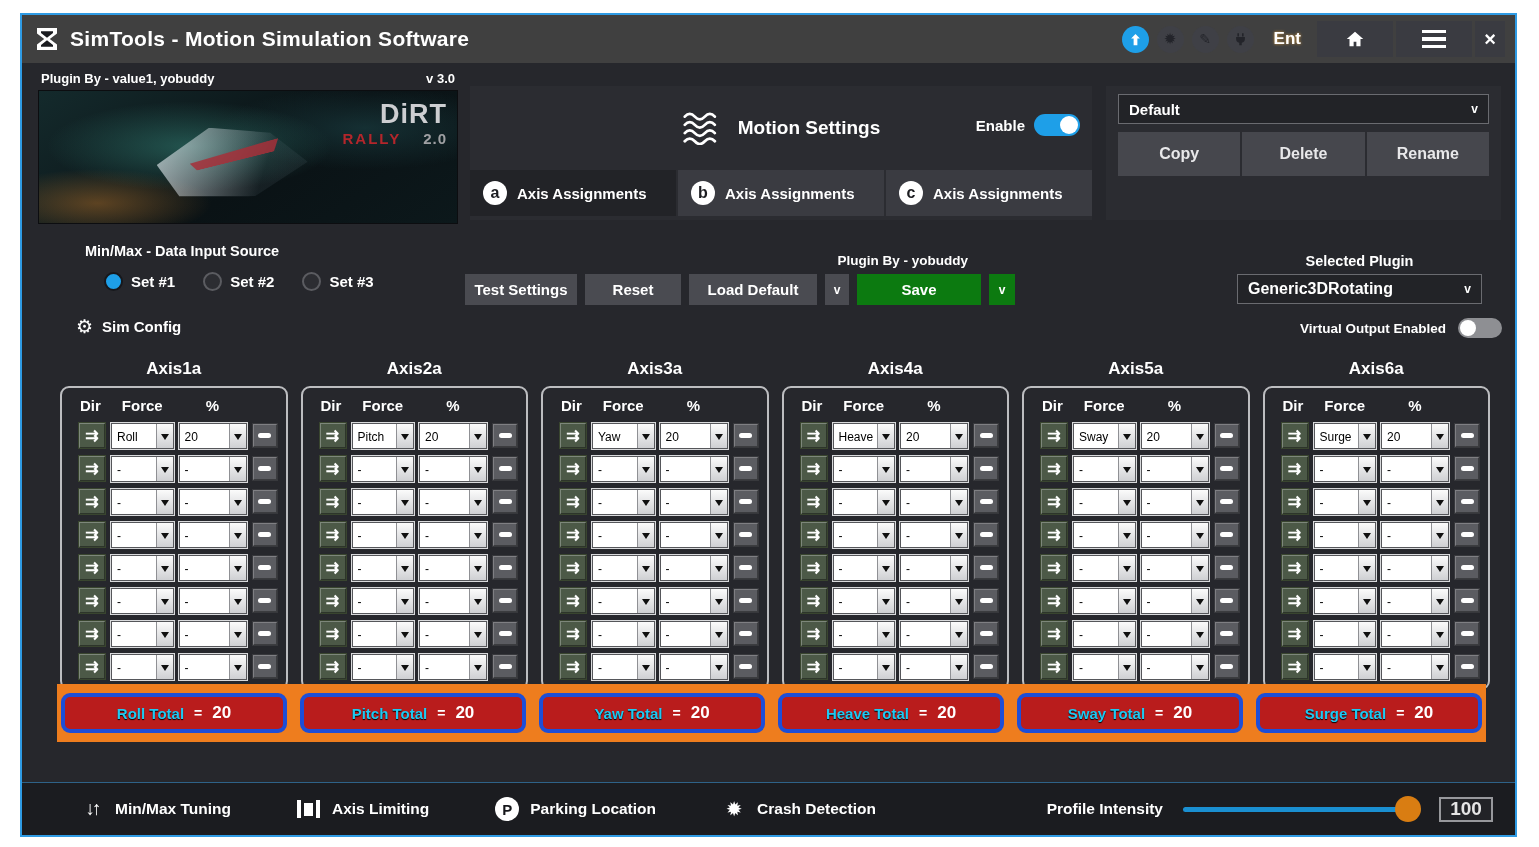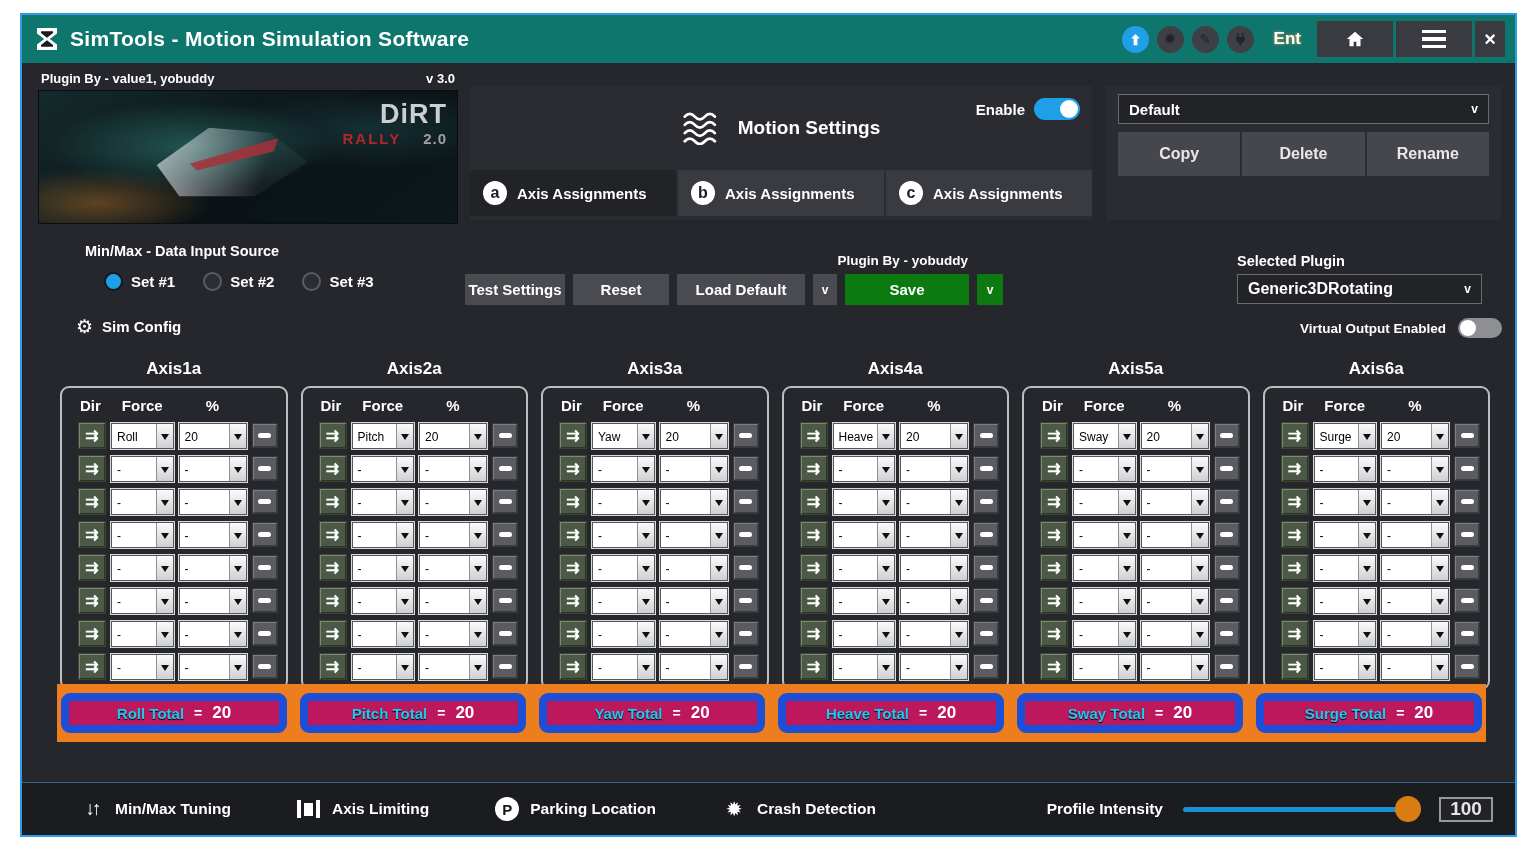--- a/index.html
+++ b/index.html
@@ -6,21 +6,21 @@
   body {
     width:1539px; height:847px; background:#ffffff; position:relative; overflow:hidden;
     font-family:"Liberation Sans", sans-serif;
   }
   .window {
     position:absolute; left:20px; top:13px; width:1497px; height:824px;
     background:#26272c; border:2px solid #2f9be4;
   }
   
   .titlebar {
-    height:48px; background:#0f766e; display:flex; align-items:center; padding:0 10px 0 12px;
+    height:48px; background:#404040; display:flex; align-items:center; padding:0 10px 0 12px;
   }
   .logo { display:flex; align-items:center; }
   .app-title { color:#fff; font-size:21px; font-weight:bold; margin-left:10px; letter-spacing:.3px; }
   .tb-right { margin-left:auto; display:flex; align-items:center; }
   .circles { display:flex; gap:8px; align-items:center; }
   .circ { width:27px; height:27px; border-radius:50%; background:#3f4046; color:#23242a;
           display:flex; align-items:center; justify-content:center; font-size:15px; }
   .circ.active { background:#1e9fe8; color:#fff; }
   .ent { color:#fff; font-weight:bold; font-size:17px; margin:0 16px 0 20px; text-shadow:0 0 3px #d89a3a; }
   .tb-btns { display:flex; gap:3px; }
@@ -47,21 +47,21 @@
   .car-stripe { position:absolute; left:150px; top:58px; width:92px; height:12px; background:#a6303a;
     transform:rotate(-14deg); clip-path:polygon(0 30%,100% 0,92% 100%,6% 100%); opacity:.85; }
   .dirt-logo { position:absolute; right:10px; top:10px; text-align:right; line-height:1; }
   .dirt-title { color:#cdced1; font-size:27px; font-weight:bold; letter-spacing:1px; }
   .dirt-sub { margin-top:3px; font-size:15px; font-weight:bold; letter-spacing:2px; }
   .dirt-sub .r { color:#b3262b; }
   .dirt-sub .v { color:#9fa0a3; margin-left:22px; letter-spacing:1px; }
   .motion-panel { position:absolute; left:448px; top:71px; width:622px; height:134px; background:#2b2c31; }
   .motion-top { position:relative; height:84px; display:flex; align-items:center; justify-content:center; gap:14px; }
   .motion-title { color:#fff; font-size:19px; font-weight:bold; }
-  .enable-group { position:absolute; right:12px; top:12px; display:flex; align-items:center; gap:9px; }
+  .enable-group { position:absolute; right:12px; top:28px; display:flex; align-items:center; gap:9px; }
   .enable-label { color:#fff; font-weight:bold; font-size:15px; }
   .toggle { width:46px; height:22px; border-radius:12px; background:#8e8f93; position:relative; cursor:pointer; }
   .toggle .knob { position:absolute; left:2px; top:2px; width:18px; height:18px; border-radius:50%; background:#fff; }
   .toggle.on { background:#1e9fe8; }
   .toggle.on .knob { left:auto; right:2px; }
   .tabs { display:flex; gap:2px; height:46px; }
   .tab { flex:1; display:flex; align-items:center; gap:10px; padding:0 13px; background:#3a3b41; cursor:pointer; border:none; }
   .tab.active { background:#222327; }
   .tab-letter { width:24px; height:24px; border-radius:50%; background:#fff; color:#1b1c20;
                 font-weight:bold; font-size:16px; display:flex; align-items:center; justify-content:center; }
@@ -81,25 +81,25 @@
   .radio .dot { width:19px; height:19px; border-radius:50%; background:#2c2d32; border:2px solid #5b5c61; }
   .radio.sel .dot { background:#1e9fe8; border-color:#17181c; }
   .radio-label { color:#fff; font-weight:bold; font-size:15px; }
   .simconfig { position:absolute; left:54px; top:300px; display:flex; align-items:center; gap:9px; cursor:pointer; }
   .simconfig .gl { color:#fff; font-size:19px; }
   .simconfig-label { color:#fff; font-weight:bold; font-size:15px; }
   .pluginby-mid { position:absolute; left:443px; top:238px; width:503px; text-align:right;
                   color:#fff; font-size:13.5px; font-weight:bold; }
   .actions { position:absolute; left:443px; top:259px; display:flex; gap:8px; align-items:center; }
   .act-btn { height:31px; background:#4a4b51; border:none; color:#fff; font-weight:bold; font-size:15px; cursor:pointer; }
-  .w-ts { width:100px; } .w-rs { width:96px; } .w-ld { width:128px; }
+  .w-ts { width:112px; } .w-rs { width:96px; } .w-ld { width:128px; }
   .w-caret { width:24px; font-size:12px; }
   .w-save { width:124px; background:#0c7a10; }
   .w-caret-g { width:26px; background:#0c7a10; font-size:12px; }
-  .plugin-title { position:absolute; left:1215px; top:238px; width:245px; text-align:left;
+  .plugin-title { position:absolute; left:1215px; top:238px; width:245px; text-align:center;
                   color:#fff; font-size:14.5px; font-weight:bold; }
   .plugin-dd { position:absolute; left:1215px; top:259px; width:245px; }
   .plugin-dd .dd-value { font-size:16px; }
   .vout { position:absolute; left:1150px; top:303px; width:330px; display:flex; align-items:center; justify-content:flex-end; gap:12px; }
   .vout-label { color:#fff; font-weight:bold; font-size:13.5px; }
   .toggle.small { width:44px; height:20px; }
   .toggle.small .knob { width:16px; height:16px; }
   
   .axes { position:absolute; left:38px; right:25px; top:344px; display:flex; gap:13px; }
   .axis-col { flex:1; }
@@ -119,21 +119,21 @@
     display:flex; align-items:center; justify-content:center; }
   .sel-btn::after { content:""; width:0; height:0; border:4px solid transparent; border-top:6px solid #101010; margin-top:6px; }
   .minus-btn { width:26px; height:25px; background:#5b5c61; border:1px solid #37383c; cursor:pointer;
     box-shadow:inset 1px 1px 0 rgba(255,255,255,.22), inset -1px -1px 0 rgba(0,0,0,.35);
     display:flex; align-items:center; justify-content:center; padding:0; }
   .minus-btn::after { content:""; width:13px; height:5px; background:#fff; border-radius:2.5px; }
   
   .totals-band { position:absolute; left:35px; right:29px; top:669px; height:58px; background:#ee7d1e;
     display:flex; gap:13px; padding:9px 4px; }
   .total-box { flex:1; display:flex; align-items:center; justify-content:center; gap:10px;
-    background:#be185d; border:8px solid #1d4ed8; border-radius:9px; }
+    background:#b91c1c; border:4px solid #1d4ed8; border-radius:9px; }
   .total-label { color:#1ec9f2; font-weight:bold; font-size:15px; text-shadow:0 1px 1px #000; }
   .total-eq { color:#fff; font-weight:bold; font-size:14px; }
   .total-value { color:#fff; font-weight:bold; font-size:17px; }
   
   .footer { position:absolute; left:0; right:0; bottom:0; height:53px; background:#1b1c20;
     border-top:1px solid #2e6288; display:flex; align-items:center; padding:0 22px 0 58px; }
   .f-item { display:flex; align-items:center; gap:11px; margin-right:66px; cursor:pointer; }
   .f-label { color:#fff; font-weight:bold; font-size:15.5px; }
   .f-icon { display:flex; align-items:center; justify-content:center; min-width:24px; color:#fff; }
   .gl { font-style:normal; }

